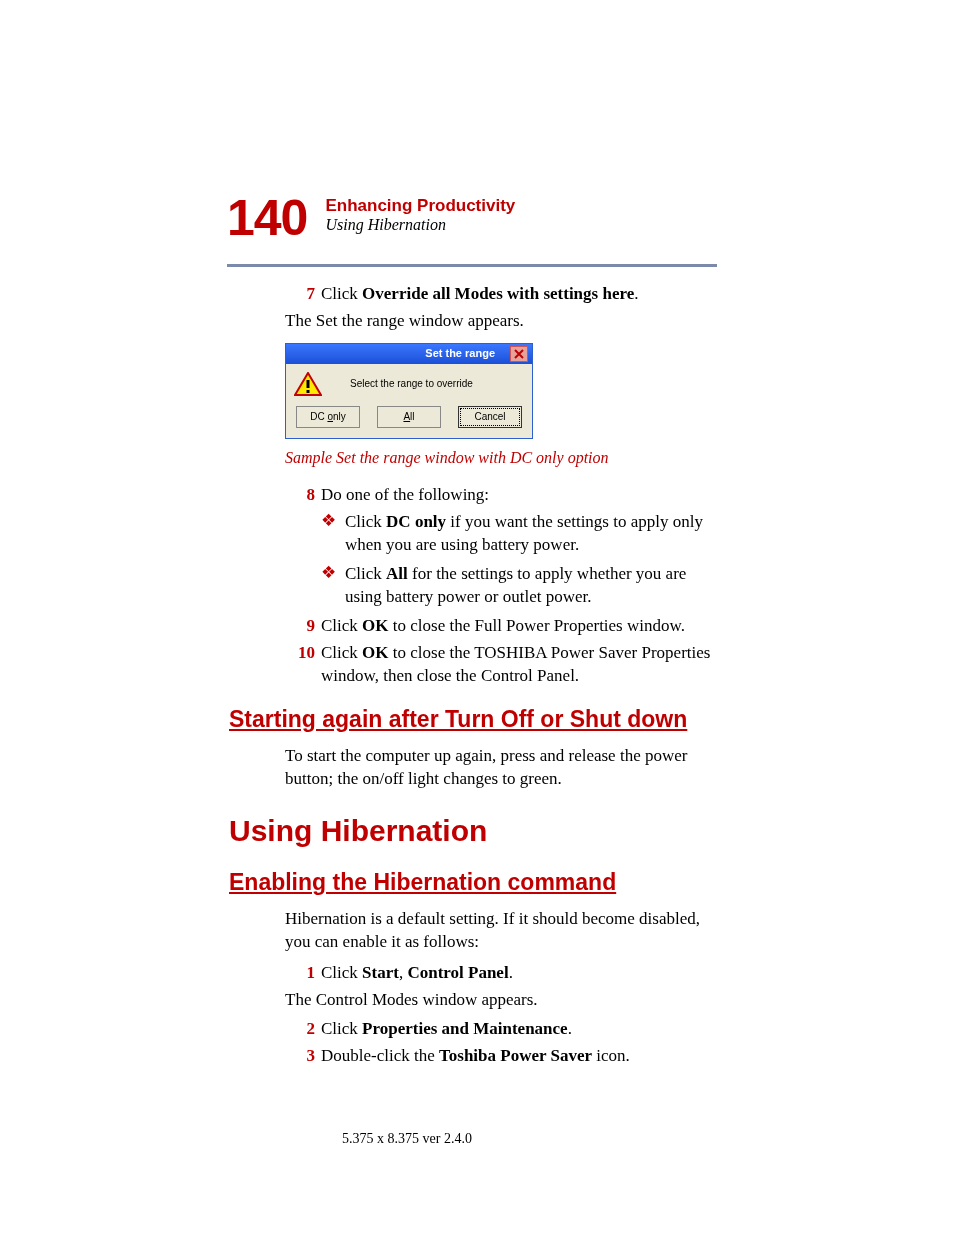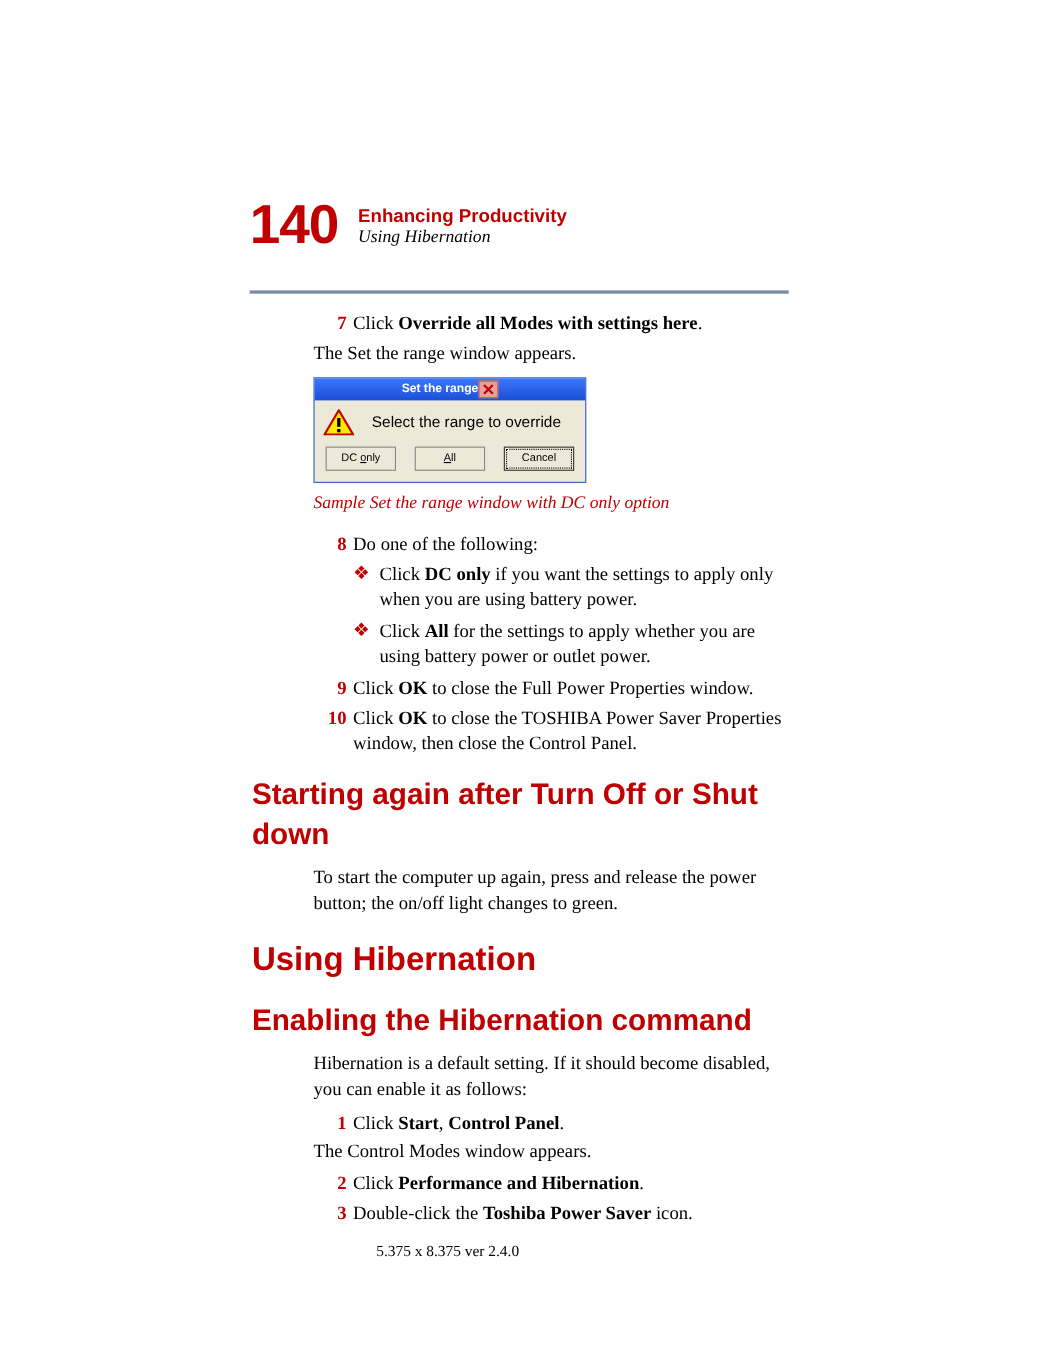--- a/index.html
+++ b/index.html
@@ -1,49 +1,49 @@
 <!DOCTYPE html>
 <html><head>
 <meta charset="utf-8">
 <style>
   html, body { margin:0; padding:0; background:#fff; font-family:"Times New Roman", Times, serif; color:#000; }
   .page { width:954px; height:1235px; position:relative; box-sizing:border-box; }
-  .header-block { position:absolute; left:227px; top:179px; display:flex; align-items:center; }
+  .header-block { position:absolute; left:227px; top:193px; display:flex; align-items:flex-start; }
   .pagenum { font-family:"Arial Narrow","Helvetica Condensed","Arial",sans-serif; font-stretch:condensed; font-size:50px; font-weight:700; color:#c00000; line-height:1; margin-right:18px; letter-spacing:-1px;}
   .header-text { padding-top:3px; }
   .chapter-title { font-family:"Arial Narrow","Helvetica Condensed","Arial",sans-serif; font-stretch:condensed; font-weight:700; font-size:17px; color:#c00000; }
   .chapter-sub { font-family:"Times New Roman",serif; font-style:italic; font-size:16px; color:#000; }
   .rule { position:absolute; left:227px; top:264px; width:490px; height:3px; background:#7a8aa8; }
 
   .content { position:absolute; left:285px; top:283px; width:432px; font-size:17px; line-height:1.35; }
   .list-row { display:flex; margin-bottom:4px; }
   .list-num { width:30px; flex-shrink:0; color:#c00000; font-weight:700; text-align:right; padding-right:6px; font-family:"Times New Roman",serif; }
   .list-body { flex:1; }
   .follow { margin-top:4px; margin-bottom:6px; }
   .bullet-row { display:flex; margin-left:36px; margin-bottom:6px; }
   .bullet-mark { width:24px; flex-shrink:0; color:#c00000; font-size:17px; line-height:1.2; }
   .bullet-body { flex:1; }
 
   .dlg { margin-left:0; margin-top:10px; margin-bottom:8px; width:246px; border:1px solid #2d5fd0; font-family:Tahoma,Arial,sans-serif; font-size:11px; background:#ece9d8; }
-  .dlg-titlebar { background:linear-gradient(#3b78ff,#1a4fd6); color:#fff; display:flex; justify-content:center; align-items:center; padding:2px 20px; font-weight:700; }
+  .dlg-titlebar { background:linear-gradient(#3b78ff,#1a4fd6); color:#fff; display:flex; justify-content:flex-end; align-items:center; padding:2px 4px; font-weight:700;gap:15px; }
   .dlg-close { width:16px; height:14px; background:#e8a19a; border:1px solid #c55; display:flex; align-items:center; justify-content:center; font-family:Arial,sans-serif; }
   .dlg-close svg { display:block; }
   .dlg-body { padding:8px 8px 10px 8px; }
   .dlg-msgrow { display:flex; align-items:center; margin-bottom:10px; }
   .dlg-icon { width:28px; height:24px; margin-right:16px; }
   .dlg-icon svg { display:block; }
-  .dlg-msg { font-size:14px; color:#000; }
+  .dlg-msg { font-size:10px; color:#000;margin-left:12px; }
   .dlg-buttons { display:flex; justify-content:space-between; padding:0 2px; }
   .dlg-btn { width:62px; height:20px; background:#ece9d8; border:1px solid #888; font-size:10px; display:flex; align-items:center; justify-content:center; cursor:pointer; }
   .dlg-btn.default { outline:1px dotted #000; outline-offset:-3px; border:1px solid #333; }
   .dlg-btn u { text-decoration:underline; }
 
   .caption { font-family:"Times New Roman",serif; font-style:italic; color:#c00000; font-size:16px; margin-left:0; margin-bottom:16px; }
 
-  .h2 { position:relative; left:-56px; width:490px; font-family:"Arial Narrow","Helvetica Condensed","Arial",sans-serif; font-stretch:condensed; font-weight:700; color:#c00000; font-size:27px; margin-top:16px; margin-bottom:10px; letter-spacing:0px;}
+  .h2 { position:relative; left:-56px; width:490px; font-family:"Arial Narrow","Helvetica Condensed","Arial",sans-serif; font-stretch:condensed; font-weight:700; color:#c00000; font-size:23px; margin-top:16px; margin-bottom:10px; letter-spacing:0px;text-decoration:underline;}
   .h1 { position:relative; left:-56px; width:490px; font-family:"Arial Narrow","Helvetica Condensed","Arial",sans-serif; font-stretch:condensed; font-weight:700; color:#c00000; font-size:30px; margin-top:20px; margin-bottom:12px; letter-spacing:0px;}
   .para { margin-bottom:8px; }
 
   .footer { position:absolute; left:0; width:814px; top:1131px; text-align:center; font-family:"Times New Roman",serif; font-size:14px; color:#000; }
 </style>
 </head>
 <body>
 
 <div class="page">
 
@@ -131,21 +131,21 @@
     <div class="para">Hibernation is a default setting. If it should become disabled, you can enable it as follows:</div>
 
     <div class="list-row">
       <div class="list-num">1</div>
       <div class="list-body"><span>Click </span><b>Start</b><span>, </span><b>Control Panel</b><span>.</span></div>
     </div>
     <div class="follow">The Control Modes window appears.</div>
 
     <div class="list-row">
       <div class="list-num">2</div>
-      <div class="list-body"><span>Click </span><b>Performance and Hibernation</b><span>.</span></div>
+      <div class="list-body"><span>Click </span><b>Properties and Maintenance</b><span>.</span></div>
     </div>
     <div class="list-row">
       <div class="list-num">3</div>
       <div class="list-body"><span>Double-click the </span><b>Toshiba Power Saver</b><span> icon.</span></div>
     </div>
 
   </div>
 
   <div class="footer">5.375 x 8.375 ver 2.4.0</div>
 </div>

